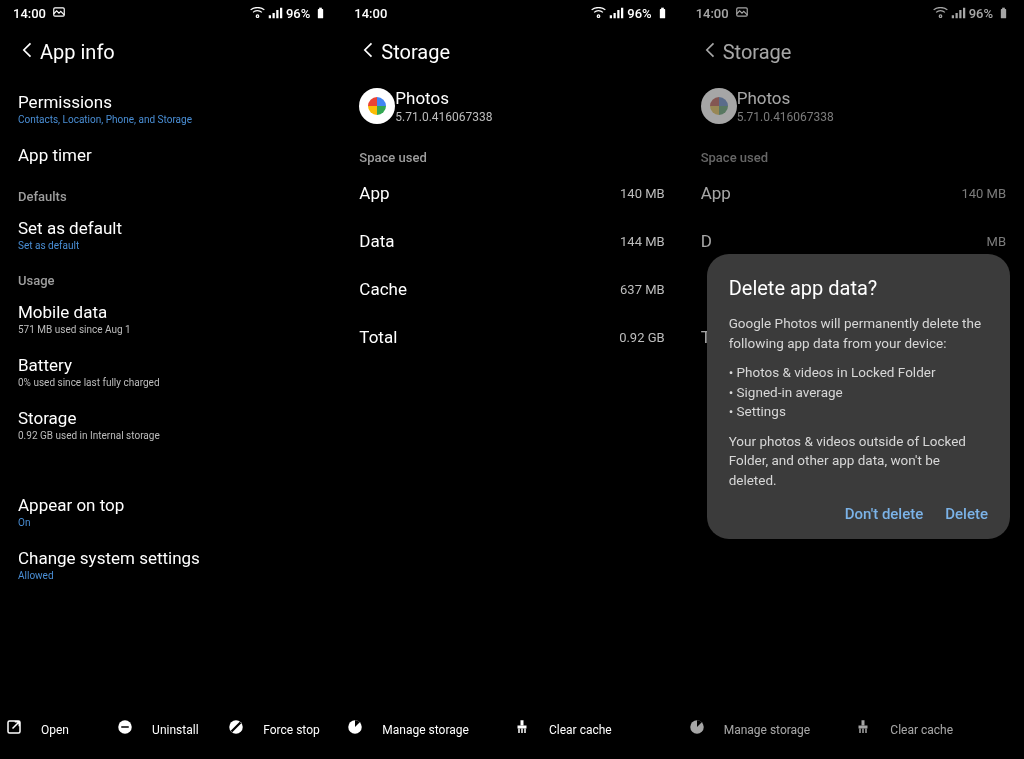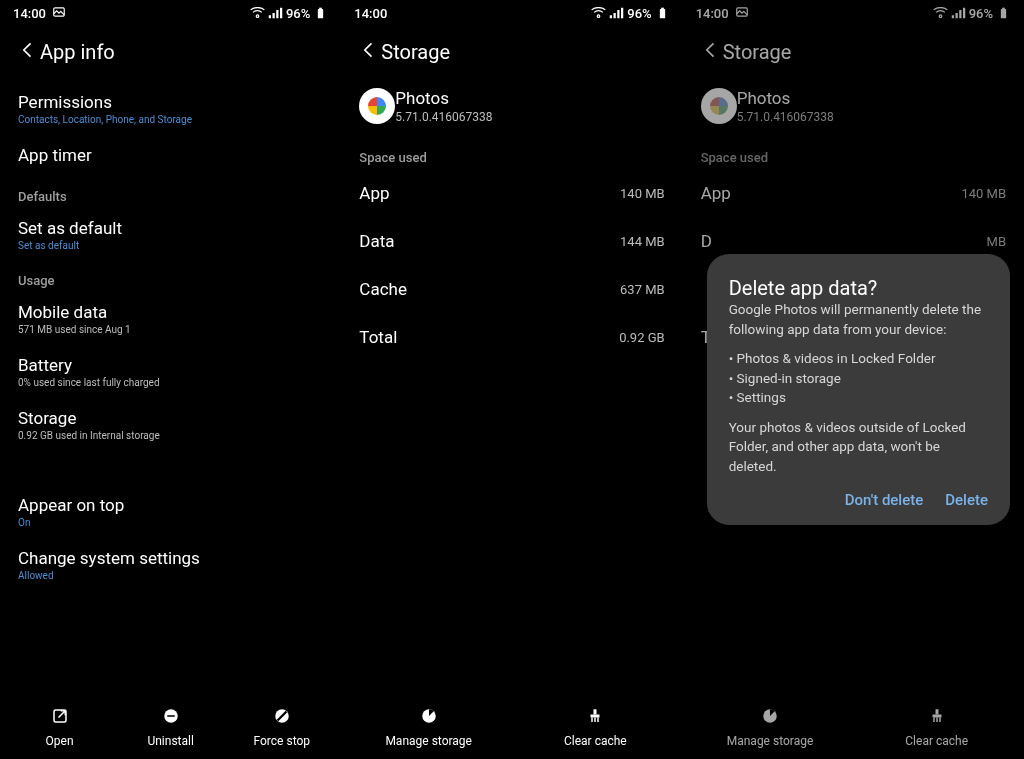--- a/index.html
+++ b/index.html
@@ -63,41 +63,41 @@
   .kv-val { font-size: 13px; color: #bdbdbd; }
 
   .bottom-bar {
     height: 62px;
     border-top: 0;
     display: flex;
     align-items: center;
     justify-content: space-around;
     padding: 6px 4px 8px 4px;
   }
-  .bb-item { display: flex; flex-direction: column; align-items: center; gap: 8px; flex: 1; }
+  .bb-item { display: flex; flex-direction: row; align-items: flex-end; gap: 17px; flex: 1; }
   .bb-icon { width: 20px; height: 20px; display:flex; align-items:center; justify-content:center;}
   .bb-icon svg { width: 18px; height: 18px; }
   .bb-label { font-size: 12px; color: #fff; }
 
   
   .overlay {
     position: absolute; inset: 0; background: rgba(0,0,0,0.35);
     display: flex; align-items: center; justify-content: center;
     pointer-events: none;
   }
   .dialog {
     position: absolute;
     left: 24px; right: 14px; top: 254px;
     background: #3b3b3b;
     border-radius: 22px;
     padding: 22px 22px 16px 22px;
     color: #e6e6e6;
     pointer-events: auto;
   }
-  .dialog-title { font-size: 20px; color: #fff; margin-bottom: 0; font-weight: 400;}
+  .dialog-title { font-size: 20px; color: #fff; margin-bottom: 14px; font-weight: 400;}
   .dialog-body { font-size: 13.5px; line-height: 1.45; color: #d7d7d7; }
   .dialog-body p { margin-bottom: 10px; }
   .dialog-body ul { list-style: none; margin-bottom: 10px; }
   .dialog-body ul li::before { content: "•  "; }
   .dialog-actions { display: flex; justify-content: flex-end; gap: 22px; margin-top: 14px; }
   .dialog-btn { color: #7bb3e8; font-size: 15px; font-weight: 500; cursor: pointer; }
 
   
   .wifi-icon, .sig-icon, .bat-icon { display:inline-flex; align-items:center; }
   .wifi-icon svg, .sig-icon svg, .bat-icon svg { width:15px; height:12px; }
@@ -419,21 +419,21 @@
     </div>
   </div>
 
   <div class="overlay">
     <div class="dialog">
       <div class="dialog-title">Delete app data?</div>
       <div class="dialog-body">
         <p>Google Photos will permanently delete the following app data from your device:</p>
         <ul>
           <li>Photos &amp; videos in Locked Folder</li>
-          <li>Signed-in storage</li>
+          <li>Signed-in average</li>
           <li>Settings</li>
         </ul>
         <p>Your photos &amp; videos outside of Locked Folder, and other app data, won't be deleted.</p>
       </div>
       <div class="dialog-actions">
         <span class="dialog-btn">Don't delete</span>
         <span class="dialog-btn">Delete</span>
       </div>
     </div>
   </div>

